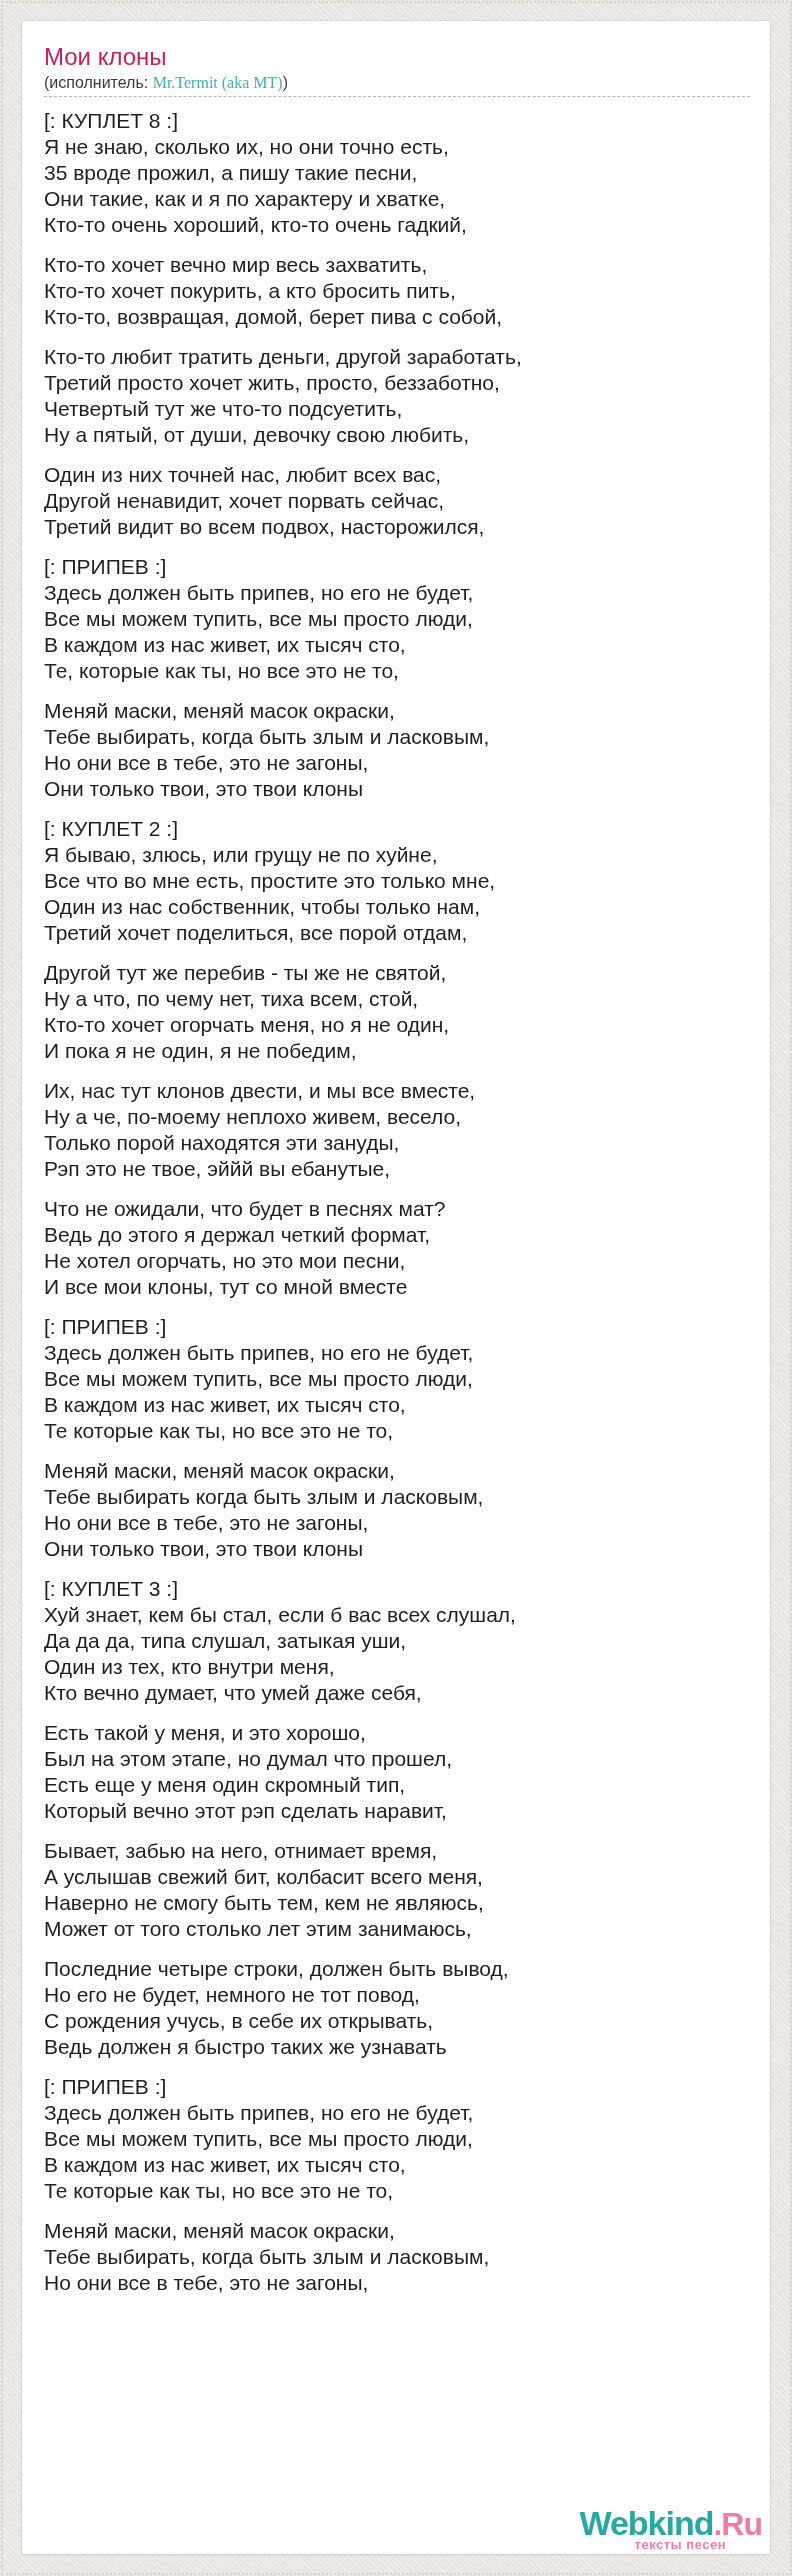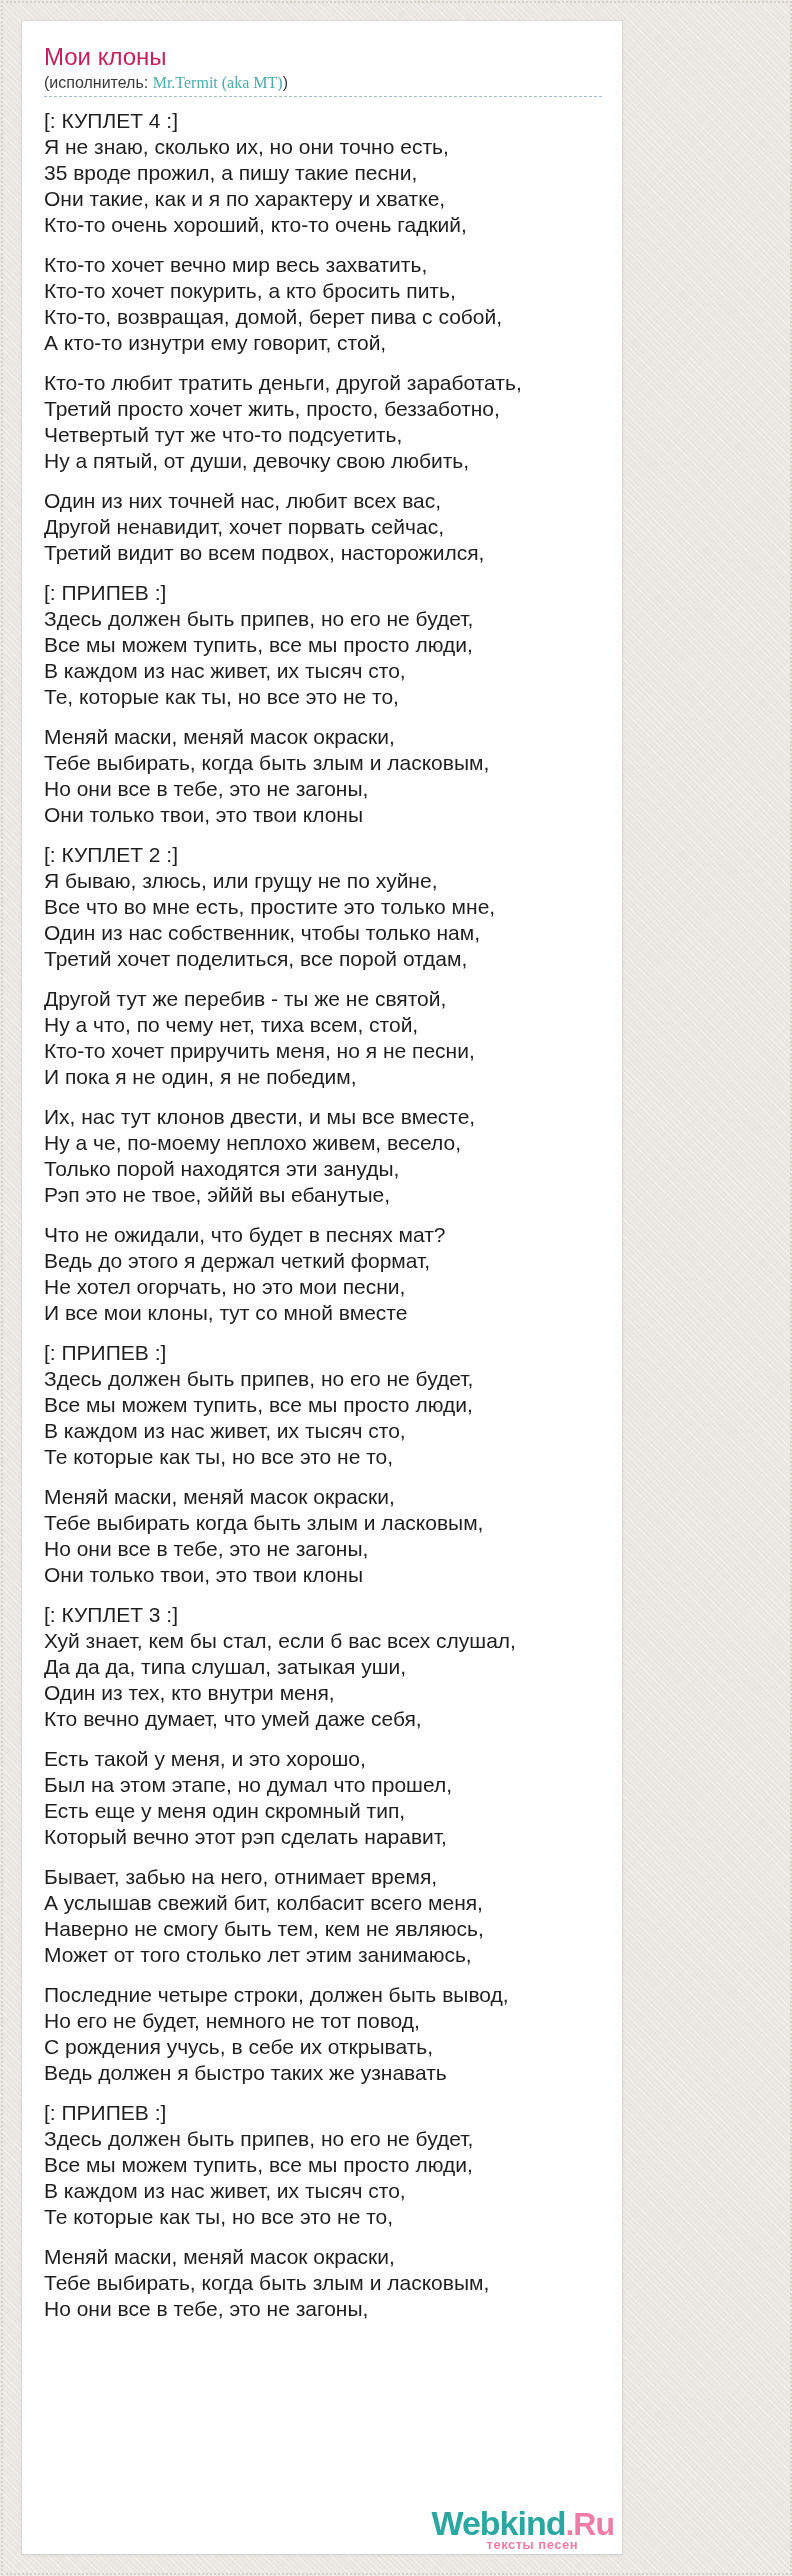--- a/index.html
+++ b/index.html
@@ -27,21 +27,21 @@
   
   body::before{
     content:"";
     position:absolute;left:1px;right:1px;top:1px;bottom:1px;
     border:2px dotted #d6d0c7;
     pointer-events:none;
   }
   .card{
     position:absolute;
     left:22px;top:21px;
-    width:600px;height:2533px;
+    width:748px;height:2533px;
     background:var(--card-bg,#fff);
     box-shadow:0 0 0 1px rgba(0,0,0,.05), 0 1px 3px rgba(0,0,0,.08);
   }
   .card-content{
     padding:22px 20px 0 22px;
   }
   .song-title{
     margin:0;
     font-size:24px;
     line-height:28px;
@@ -95,31 +95,30 @@
 </style>
 </head>
 <body>
 
 <div class="card">
   <div class="card-content">
     <h1 class="song-title">Мои клоны</h1>
     <div class="artist-line"><span>(исполнитель: </span><a class="artist-link" href="#">Mr.Termit (aka MT)</a><span>)</span></div>
     <div class="lyrics">
         <div class="stanza">
-          <div class="line">[: КУПЛЕТ 4 :]</div>
+          <div class="line">[: КУПЛЕТ 8 :]</div>
           <div class="line">Я не знаю, сколько их, но они точно есть,</div>
           <div class="line">35 вроде прожил, а пишу такие песни,</div>
           <div class="line">Они такие, как и я по характеру и хватке,</div>
           <div class="line">Кто-то очень хороший, кто-то очень гадкий,</div>
         </div>
         <div class="stanza">
           <div class="line">Кто-то хочет вечно мир весь захватить,</div>
           <div class="line">Кто-то хочет покурить, а кто бросить пить,</div>
           <div class="line">Кто-то, возвращая, домой, берет пива с собой,</div>
-          <div class="line">А кто-то изнутри ему говорит, стой,</div>
         </div>
         <div class="stanza">
           <div class="line">Кто-то любит тратить деньги, другой заработать,</div>
           <div class="line">Третий просто хочет жить, просто, беззаботно,</div>
           <div class="line">Четвертый тут же что-то подсуетить,</div>
           <div class="line">Ну а пятый, от души, девочку свою любить,</div>
         </div>
         <div class="stanza">
           <div class="line">Один из них точней нас, любит всех вас,</div>
           <div class="line">Другой ненавидит, хочет порвать сейчас,</div>
@@ -141,21 +140,21 @@
         <div class="stanza">
           <div class="line">[: КУПЛЕТ 2 :]</div>
           <div class="line">Я бываю, злюсь, или грущу не по хуйне,</div>
           <div class="line">Все что во мне есть, простите это только мне,</div>
           <div class="line">Один из нас собственник, чтобы только нам,</div>
           <div class="line">Третий хочет поделиться, все порой отдам,</div>
         </div>
         <div class="stanza">
           <div class="line">Другой тут же перебив - ты же не святой,</div>
           <div class="line">Ну а что, по чему нет, тиха всем, стой,</div>
-          <div class="line">Кто-то хочет приручить меня, но я не песни,</div>
+          <div class="line">Кто-то хочет огорчать меня, но я не один,</div>
           <div class="line">И пока я не один, я не победим,</div>
         </div>
         <div class="stanza">
           <div class="line">Их, нас тут клонов двести, и мы все вместе,</div>
           <div class="line">Ну а че, по-моему неплохо живем, весело,</div>
           <div class="line">Только порой находятся эти зануды,</div>
           <div class="line">Рэп это не твое, эййй вы ебанутые,</div>
         </div>
         <div class="stanza">
           <div class="line">Что не ожидали, что будет в песнях мат?</div>

